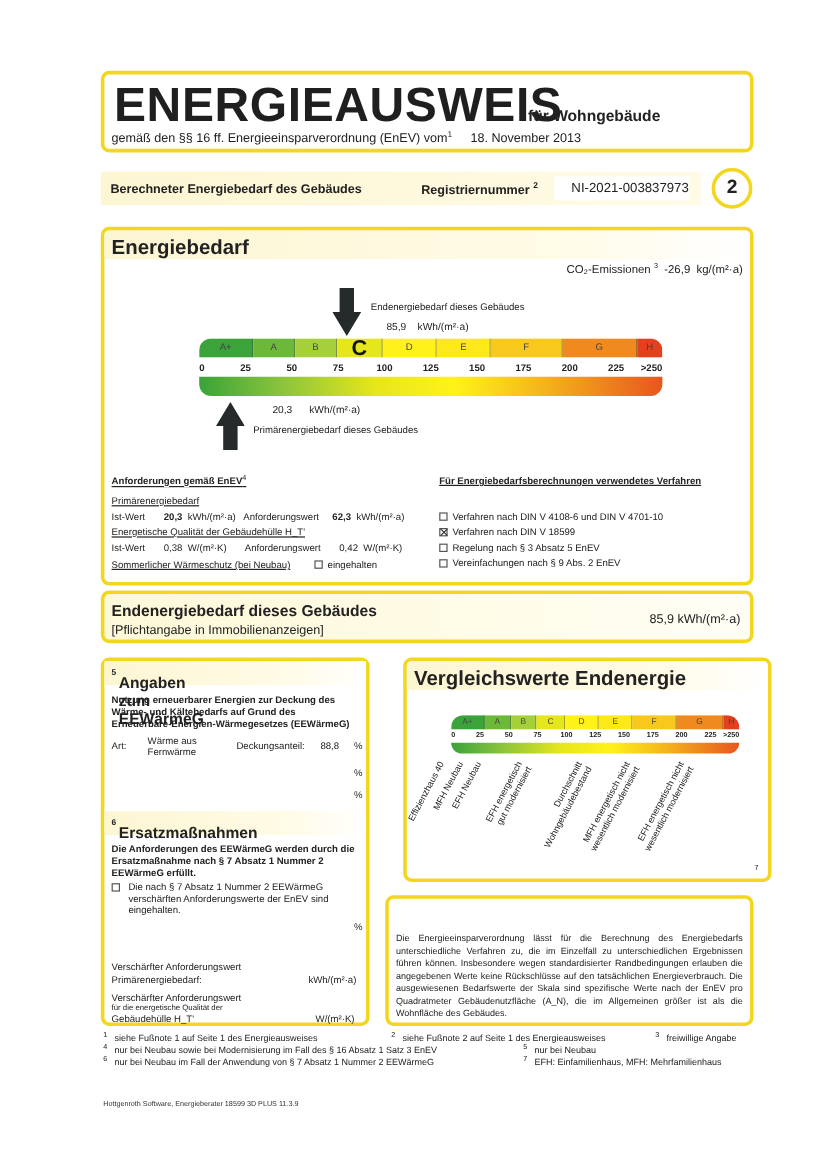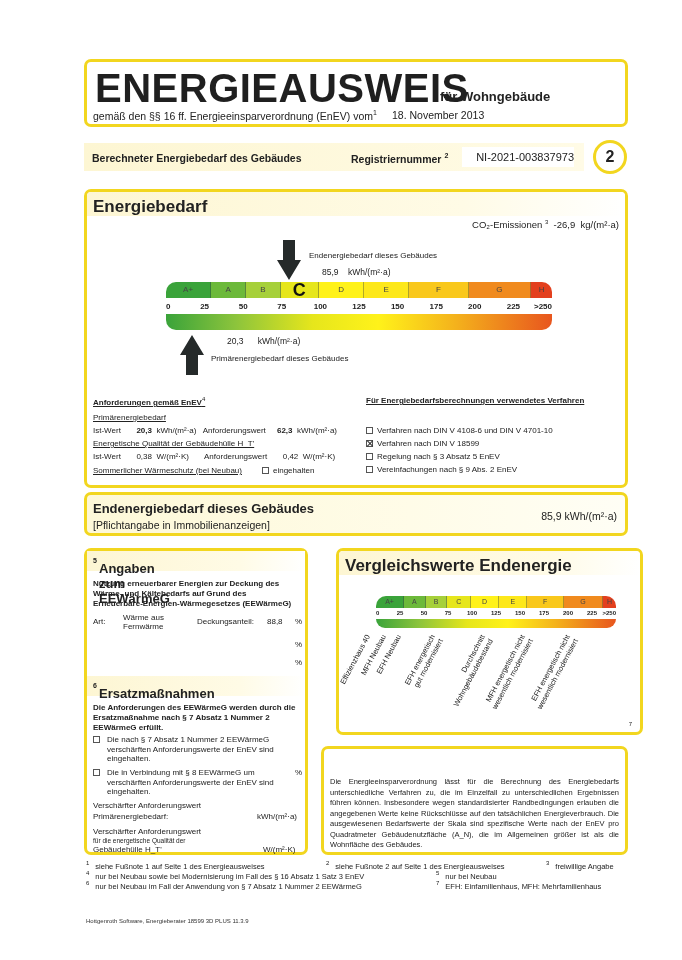--- a/index.html
+++ b/index.html
@@ -189,21 +189,20 @@
   <div class="p" style="left:180px;top:66px">88,8</div>
   <div class="p" style="left:208px;top:66px">%</div>
   <div class="p" style="left:208px;top:89px">%</div>
   <div class="p" style="left:208px;top:107px">%</div>
 
   <div class="h2" style="top:125px">
       <span><span>Ersatzmaßnahmen</span> <sup>6</sup></span>
     </div>
   <div class="p" style="top:152px;width:205px;font-weight:bold;line-height:10px">Die Anforderungen des EEWärmeG werden durch die Ersatzmaßnahme nach § 7 Absatz 1 Nummer 2 EEWärmeG erfüllt.</div>
   <div class="p" style="top:184px;width:185px;line-height:9.5px;padding-left:14px"><span class="cb" style="position:absolute;left:0;top:1px"></span><span>Die nach § 7 Absatz 1 Nummer 2 EEWärmeG verschärften Anforderungswerte der EnEV sind eingehalten.</span></div>
-  <div class="p" style="top:217px;width:185px;line-height:9.5px;padding-left:14px"><span class="cb" style="position:absolute;left:0;top:1px"></span><span>Die in Verbindung mit § 8 EEWärmeG um verschärften Anforderungswerte der EnEV sind eingehalten.</span></div>
   <div class="p" style="left:208px;top:217px">%</div>
   <div class="p" style="top:250px">Verschärfter Anforderungswert</div>
   <div class="p" style="top:261px">Primärenergiebedarf:</div>
   <div class="p" style="left:170px;top:261px">kWh/(m²·a)</div>
   <div class="p" style="top:276px">Verschärfter Anforderungswert</div>
   <div class="p" style="top:286px;font-size:6.5px">für die energetische Qualität der</div>
   <div class="p" style="top:294px">Gebäudehülle H_T'</div>
   <div class="p" style="left:176px;top:294px">W/(m²·K)</div>
 </div>
 

